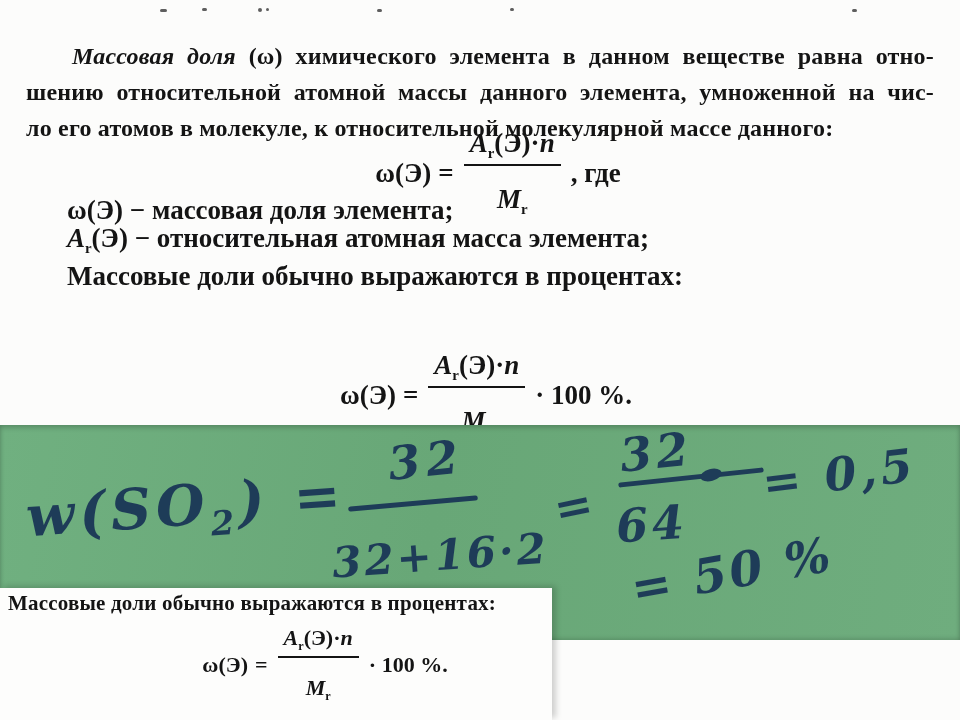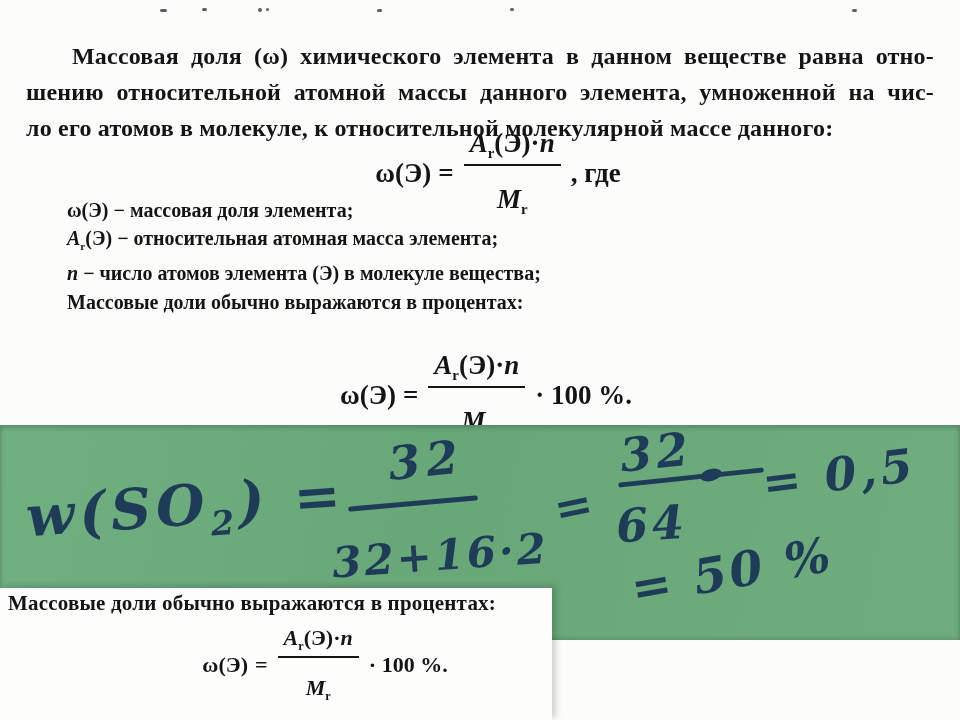--- a/index.html
+++ b/index.html
@@ -16,40 +16,40 @@
 
   
   .para{
     position:absolute;left:26px;top:38px;width:908px;
     font-size:24px;font-weight:bold;line-height:36px;
     letter-spacing:.2px;
   }
   .pline{white-space:nowrap;text-align:justify;text-align-last:justify;}
   .pline.last{text-align-last:left;}
   .pline1{text-indent:46px;}
-  .ital{}
+  .ital{font-style:italic;}
 
   
   .formula{
     position:absolute;left:0;right:0;
     display:flex;justify-content:center;align-items:center;
     font-size:27px;font-weight:bold;gap:7px;
   }
   .formula.f-top{top:128px;transform:translateX(18px);}
   .formula.f-mid{top:350px;transform:translateX(6px);}
   .frac{display:inline-flex;flex-direction:column;align-items:center;line-height:1.12;margin:0 3px;}
   .frac .num{border-bottom:2px solid #141414;padding:0 6px 2px;}
   .frac .den{padding-top:18px;}
   .formula sub{font-size:.55em;font-weight:bold;}
   .formula i{font-style:italic;}
 
   
   .defs{
     position:absolute;left:67px;top:197px;
-    font-size:20px;font-weight:bold;line-height:27.5px;
+    font-size:27px;font-weight:bold;line-height:27.5px;
   }
   .def-row{white-space:nowrap;}
   .defs sub{font-size:.55em;}
   .def-note{margin-top:1px;}
 
   
   .board{
     position:absolute;left:0;top:425px;width:960px;height:215px;
     background:linear-gradient(100deg,#70b080 0%,#68a777 45%,#6fad7e 100%);
     box-shadow:inset 0 3px 5px rgba(0,0,0,.18), inset 0 -2px 4px rgba(0,0,0,.12);
@@ -115,21 +115,20 @@
     <span class="frac">
       <span class="num"><i>A</i><sub>r</sub><span>(Э)·</span><i>n</i></span>
       <span class="den"><i>M</i><sub>r</sub></span>
     </span>
     <span>, где</span>
   </div>
 
   <div class="defs">
     <div class="def-row"><span>ω(Э)</span> <span>−</span> <span>массовая доля элемента;</span></div>
     <div class="def-row"><i>A</i><sub>r</sub><span>(Э)</span> <span>−</span> <span>относительная атомная масса элемента;</span></div>
-    <div class="def-row"><i>n</i> <span>−</span> <span>число атомов элемента (Э) в молекуле вещества;</span></div>
     <div class="def-note">Массовые доли обычно выражаются в процентах:</div>
   </div>
 
   <div class="formula f-mid">
     <span>ω(Э)</span>
     <span>=</span>
     <span class="frac">
       <span class="num"><i>A</i><sub>r</sub><span>(Э)·</span><i>n</i></span>
       <span class="den"><i>M</i><sub>r</sub></span>
     </span>

